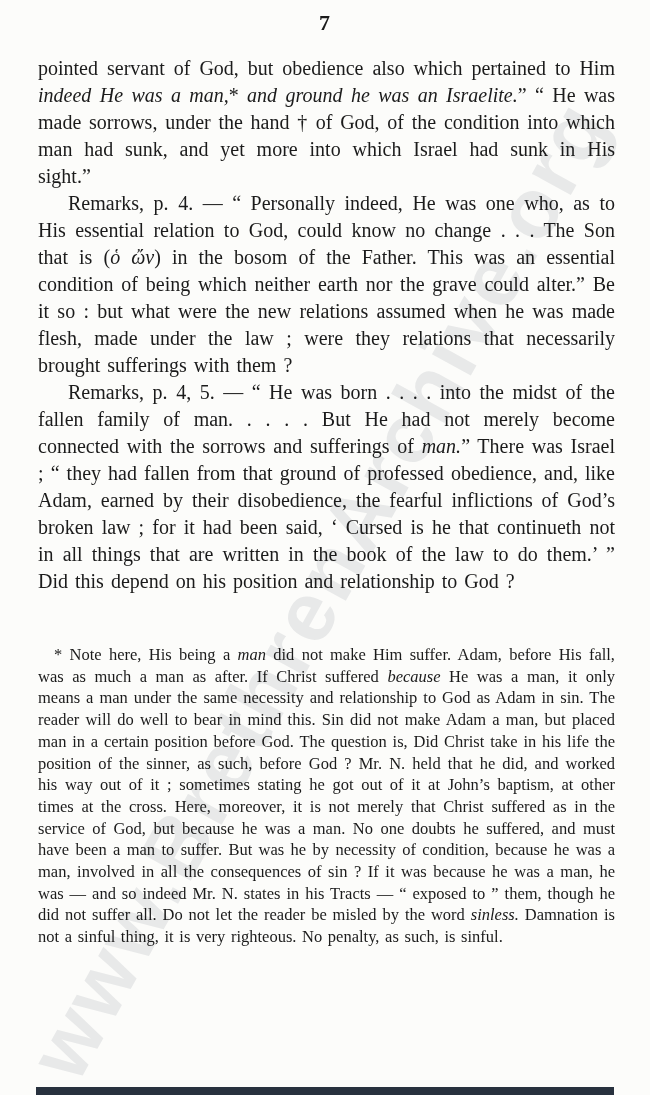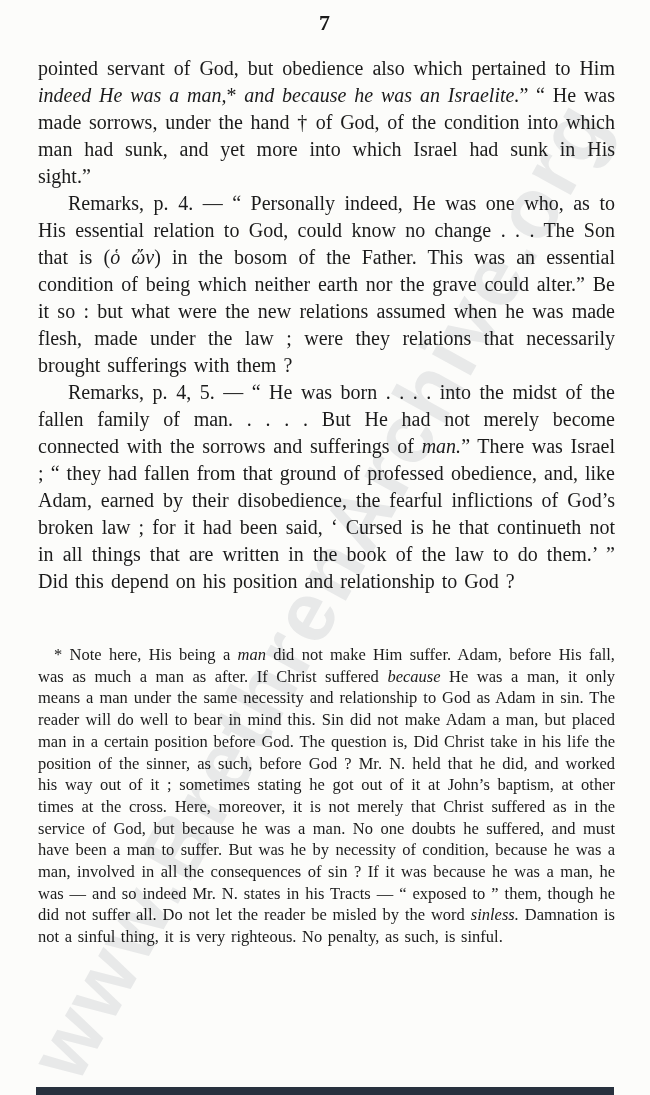--- a/index.html
+++ b/index.html
@@ -72,21 +72,21 @@
 </head>
 <body>
 
 <div class="page">
 
   <div class="watermark">www.BrethrenArchive.org</div>
 
   <div class="pageno">7</div>
 
   <div class="bodytext">
-    <p class="cont"><span>pointed servant of God, but obedience also which pertained to Him </span><i>indeed He was a man,</i><span>* </span><i>and because he was an Israelite.</i><span>”  “ He was made sorrows, under the hand † of God, of the condition into which man had sunk, and yet more into which Israel had sunk in His sight.”</span></p>
+    <p class="cont"><span>pointed servant of God, but obedience also which pertained to Him </span><i>indeed He was a man,</i><span>* </span><i>and ground he was an Israelite.</i><span>”  “ He was made sorrows, under the hand † of God, of the condition into which man had sunk, and yet more into which Israel had sunk in His sight.”</span></p>
     <p><span>Remarks, p. 4. — “ Personally indeed, He was one who, as to His essential relation to God, could know no change . . . The Son that is (</span><i>ὁ ὤν</i><span>) in the bosom of the Father.  This was an essential condition of being which neither earth nor the grave could alter.”  Be it so :  but what were the new relations assumed when he was made flesh, made under the law ;  were they relations that necessarily brought sufferings with them ?</span></p>
     <p><span>Remarks, p. 4, 5. — “ He was born . . . . into the midst of the fallen family of man. . . . .  But He had not merely become connected with the sorrows and sufferings of </span><i>man.</i><span>”  There was Israel ;  “ they had fallen from that ground of professed obedience, and, like Adam, earned by their disobedience, the fearful inflictions of God’s broken law ;  for it had been said, ‘ Cursed is he that continueth not in all things that are written in the book of the law to do them.’ ”  Did this depend on his position and relationship to God ?</span></p>
   </div>
 
   <div class="footnotes">
     <p><span>* Note here, His being a </span><i>man</i><span> did not make Him suffer.  Adam, before His fall, was as much a man as after.  If Christ suffered </span><i>because</i><span> He was a man, it only means a man under the same necessity and relationship to God as Adam in sin.  The reader will do well to bear in mind this.  Sin did not make Adam a man, but placed man in a certain position before God.  The question is, Did Christ take in his life the position of the sinner, as such, before God ?  Mr. N. held that he did, and worked his way out of it ; sometimes stating he got out of it at John’s baptism, at other times at the cross.  Here, moreover, it is not merely that Christ suffered as in the service of God, but because he was a man.  No one doubts he suffered, and must have been a man to suffer.  But was he by necessity of condition, because he was a man, involved in all the consequences of sin ?  If it was because he was a man, he was — and so indeed Mr. N. states in his Tracts — “ exposed to ” them, though he did not suffer all.  Do not let the reader be misled by the word </span><i>sinless.</i><span>  Damnation is not a sinful thing, it is very righteous.  No penalty, as such, is sinful.</span></p>
   </div>
 
   <div class="bottom-bar"></div>
 

